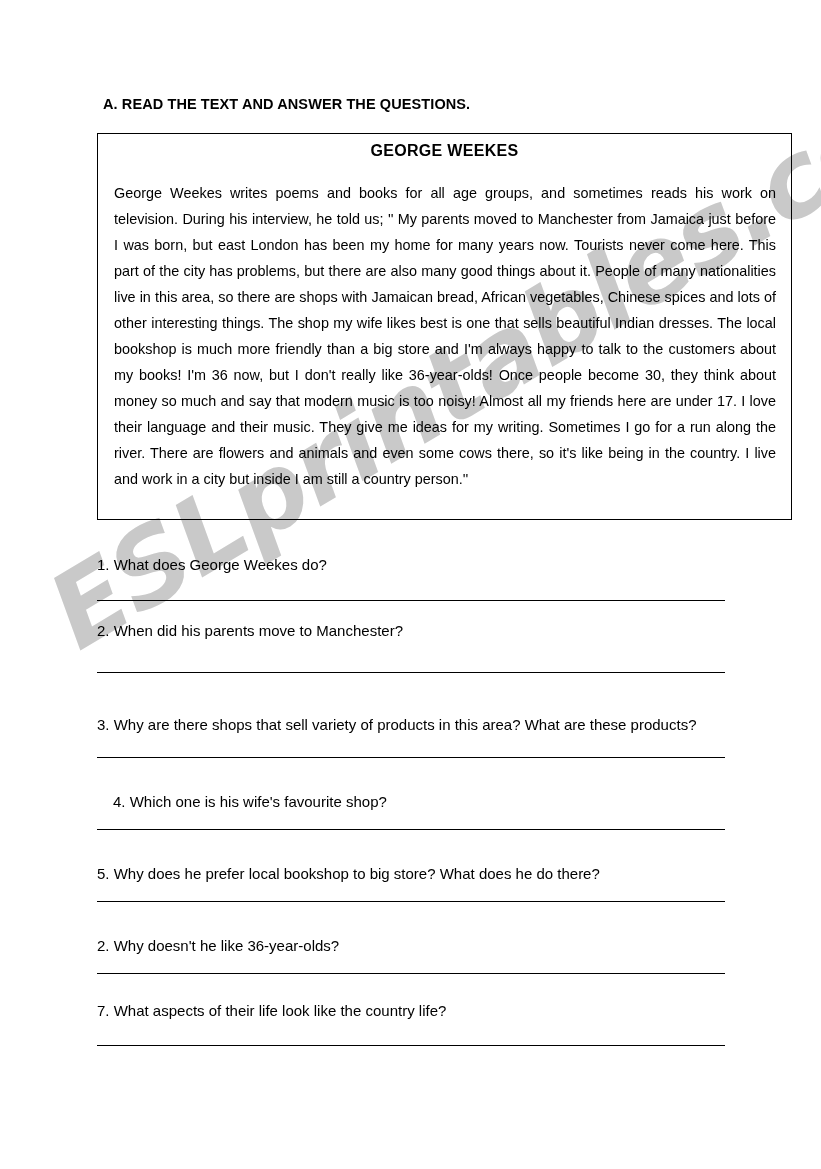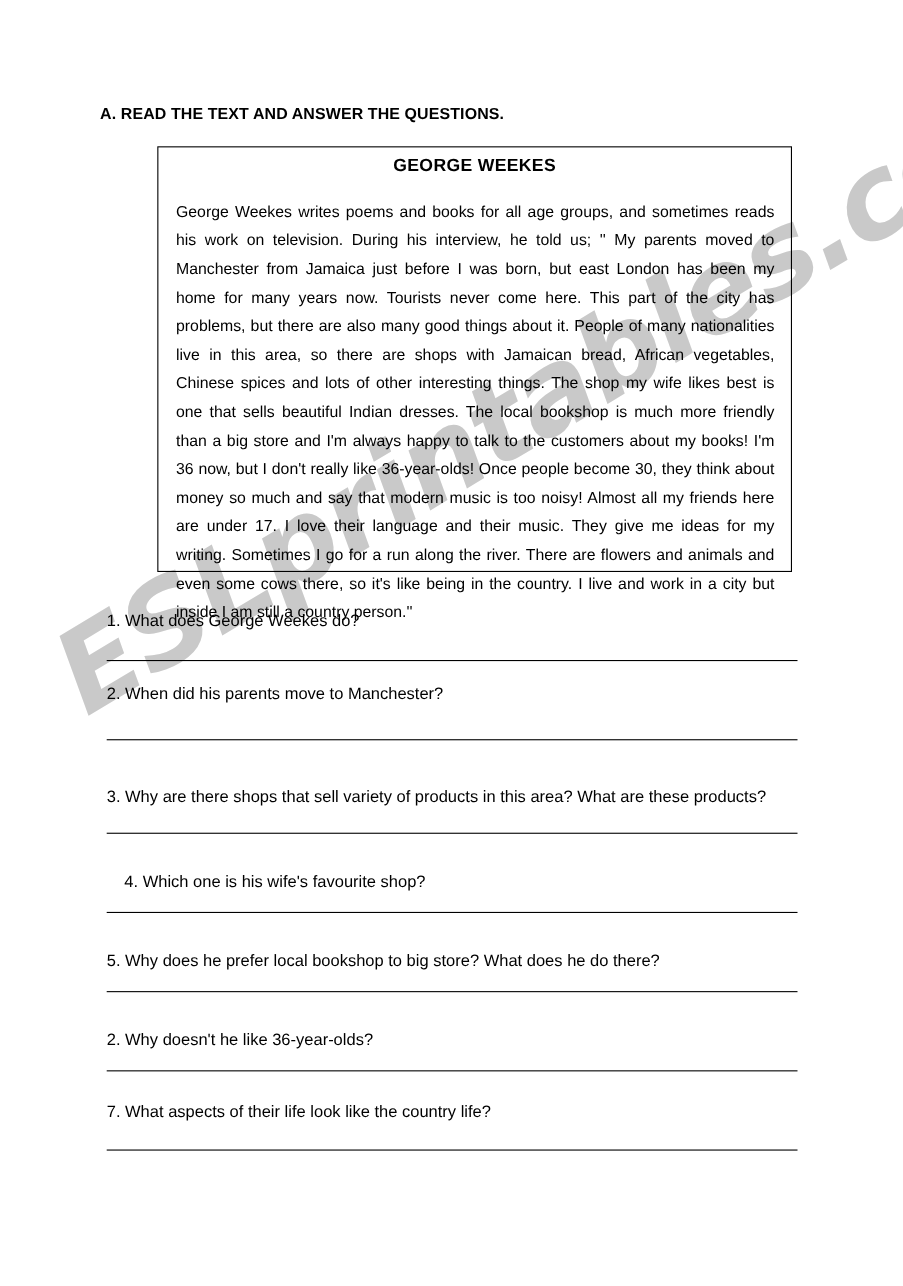--- a/index.html
+++ b/index.html
@@ -41,38 +41,37 @@
   #content {
     position: absolute;
     left: 0;
     top: 0;
     width: 821px;
     height: 1169px;
     z-index: 10;
   }
   #heading {
     position: absolute;
-    left: 91px;
+    left: 103px;
     top: 96px;
     font-size: 14.5px;
     font-weight: bold;
     letter-spacing: 0.1px;
     white-space: nowrap;
   }
   
   #text-box {
     position: absolute;
     left: 97px;
     top: 133px;
-    width: 577px;
+    width: 695px;
     height: 387px;
     border: 1.5px solid #000000;
     box-sizing: border-box;
     background: transparent;
-    margin-left: 46px;
   }
   #passage-title {
     text-align: center;
     font-size: 16px;
     font-weight: bold;
     letter-spacing: 0.3px;
     margin-top: 8px;
   }
   #passage-body {
     margin: 20px 15px 0 16px;

